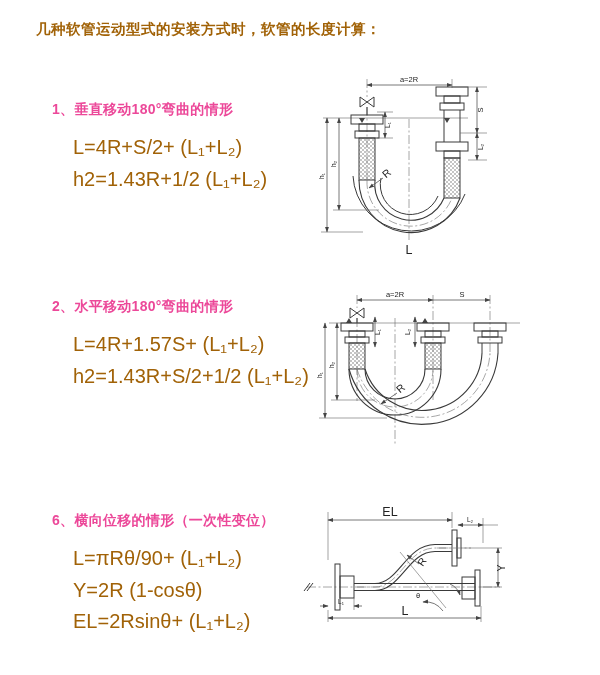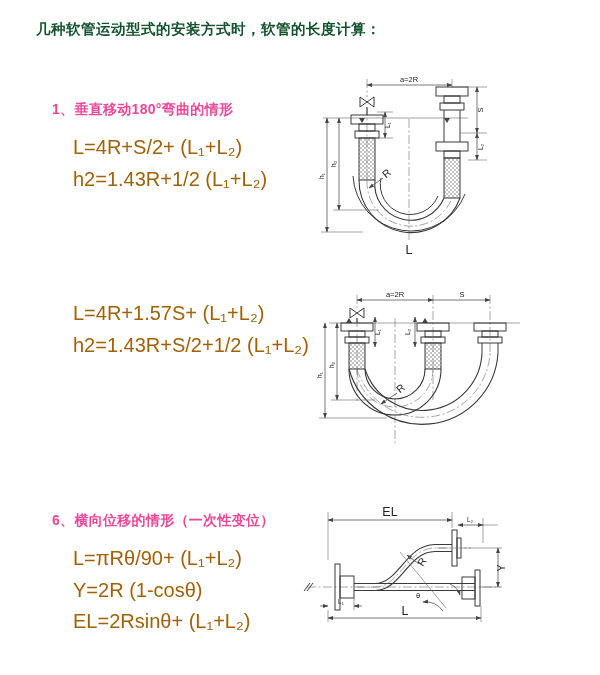--- a/index.html
+++ b/index.html
@@ -3,21 +3,21 @@
 <meta charset="utf-8">
 <style>
   html,body{margin:0;padding:0;}
   body{
     width:600px;height:675px;background:#ffffff;position:relative;
     font-family:"Liberation Sans","DejaVu Sans",sans-serif;color:#1a1a1a;
     overflow:hidden;
   }
   .page-title{
     position:absolute;left:36px;top:20px;font-size:14.5px;font-weight:700;
-    letter-spacing:0.5px;color:#14532d;
+    letter-spacing:0.5px;color:#a16207;
   }
   .section{position:absolute;left:52px;width:260px;}
   .section .heading{font-size:14px;font-weight:700;color:#ec4899;letter-spacing:0.3px;margin:0 0 13px 0;}
   .section .formula{font-size:20px;color:#a16207;margin:0 0 0 21px;line-height:31.5px;white-space:nowrap;}
   .diagram{position:absolute;}
   svg text{fill:#222;}
   .dim{stroke:#555;stroke-width:0.8;fill:none;}
   .thin{stroke:#666;stroke-width:0.6;fill:none;}
   .draw{stroke:#3a3a3a;stroke-width:1;fill:none;}
   .wall{stroke:#3a3a3a;stroke-width:1.1;fill:none;}
@@ -32,20 +32,21 @@
 
 <div class="page-title">几种软管运动型式的安装方式时，软管的长度计算：</div>
 
 <div class="section" style="top:101px;">
   <div class="heading">1、垂直移动180°弯曲的情形</div>
   <div class="formula">L=4R+S/2+ (L₁+L₂)</div>
   <div class="formula">h2=1.43R+1/2 (L₁+L₂)</div>
 </div>
 
 <div class="section" style="top:298px;">
+  <div class="heading">2、水平移动180°弯曲的情形</div>
   <div class="formula">L=4R+1.57S+ (L₁+L₂)</div>
   <div class="formula">h2=1.43R+S/2+1/2 (L₁+L₂)</div>
 </div>
 
 <div class="section" style="top:512px;width:280px;">
   <div class="heading">6、横向位移的情形（一次性变位）</div>
   <div class="formula">L=πRθ/90+ (L₁+L₂)</div>
   <div class="formula">Y=2R (1-cosθ)</div>
   <div class="formula">EL=2Rsinθ+ (L₁+L₂)</div>
 </div>

